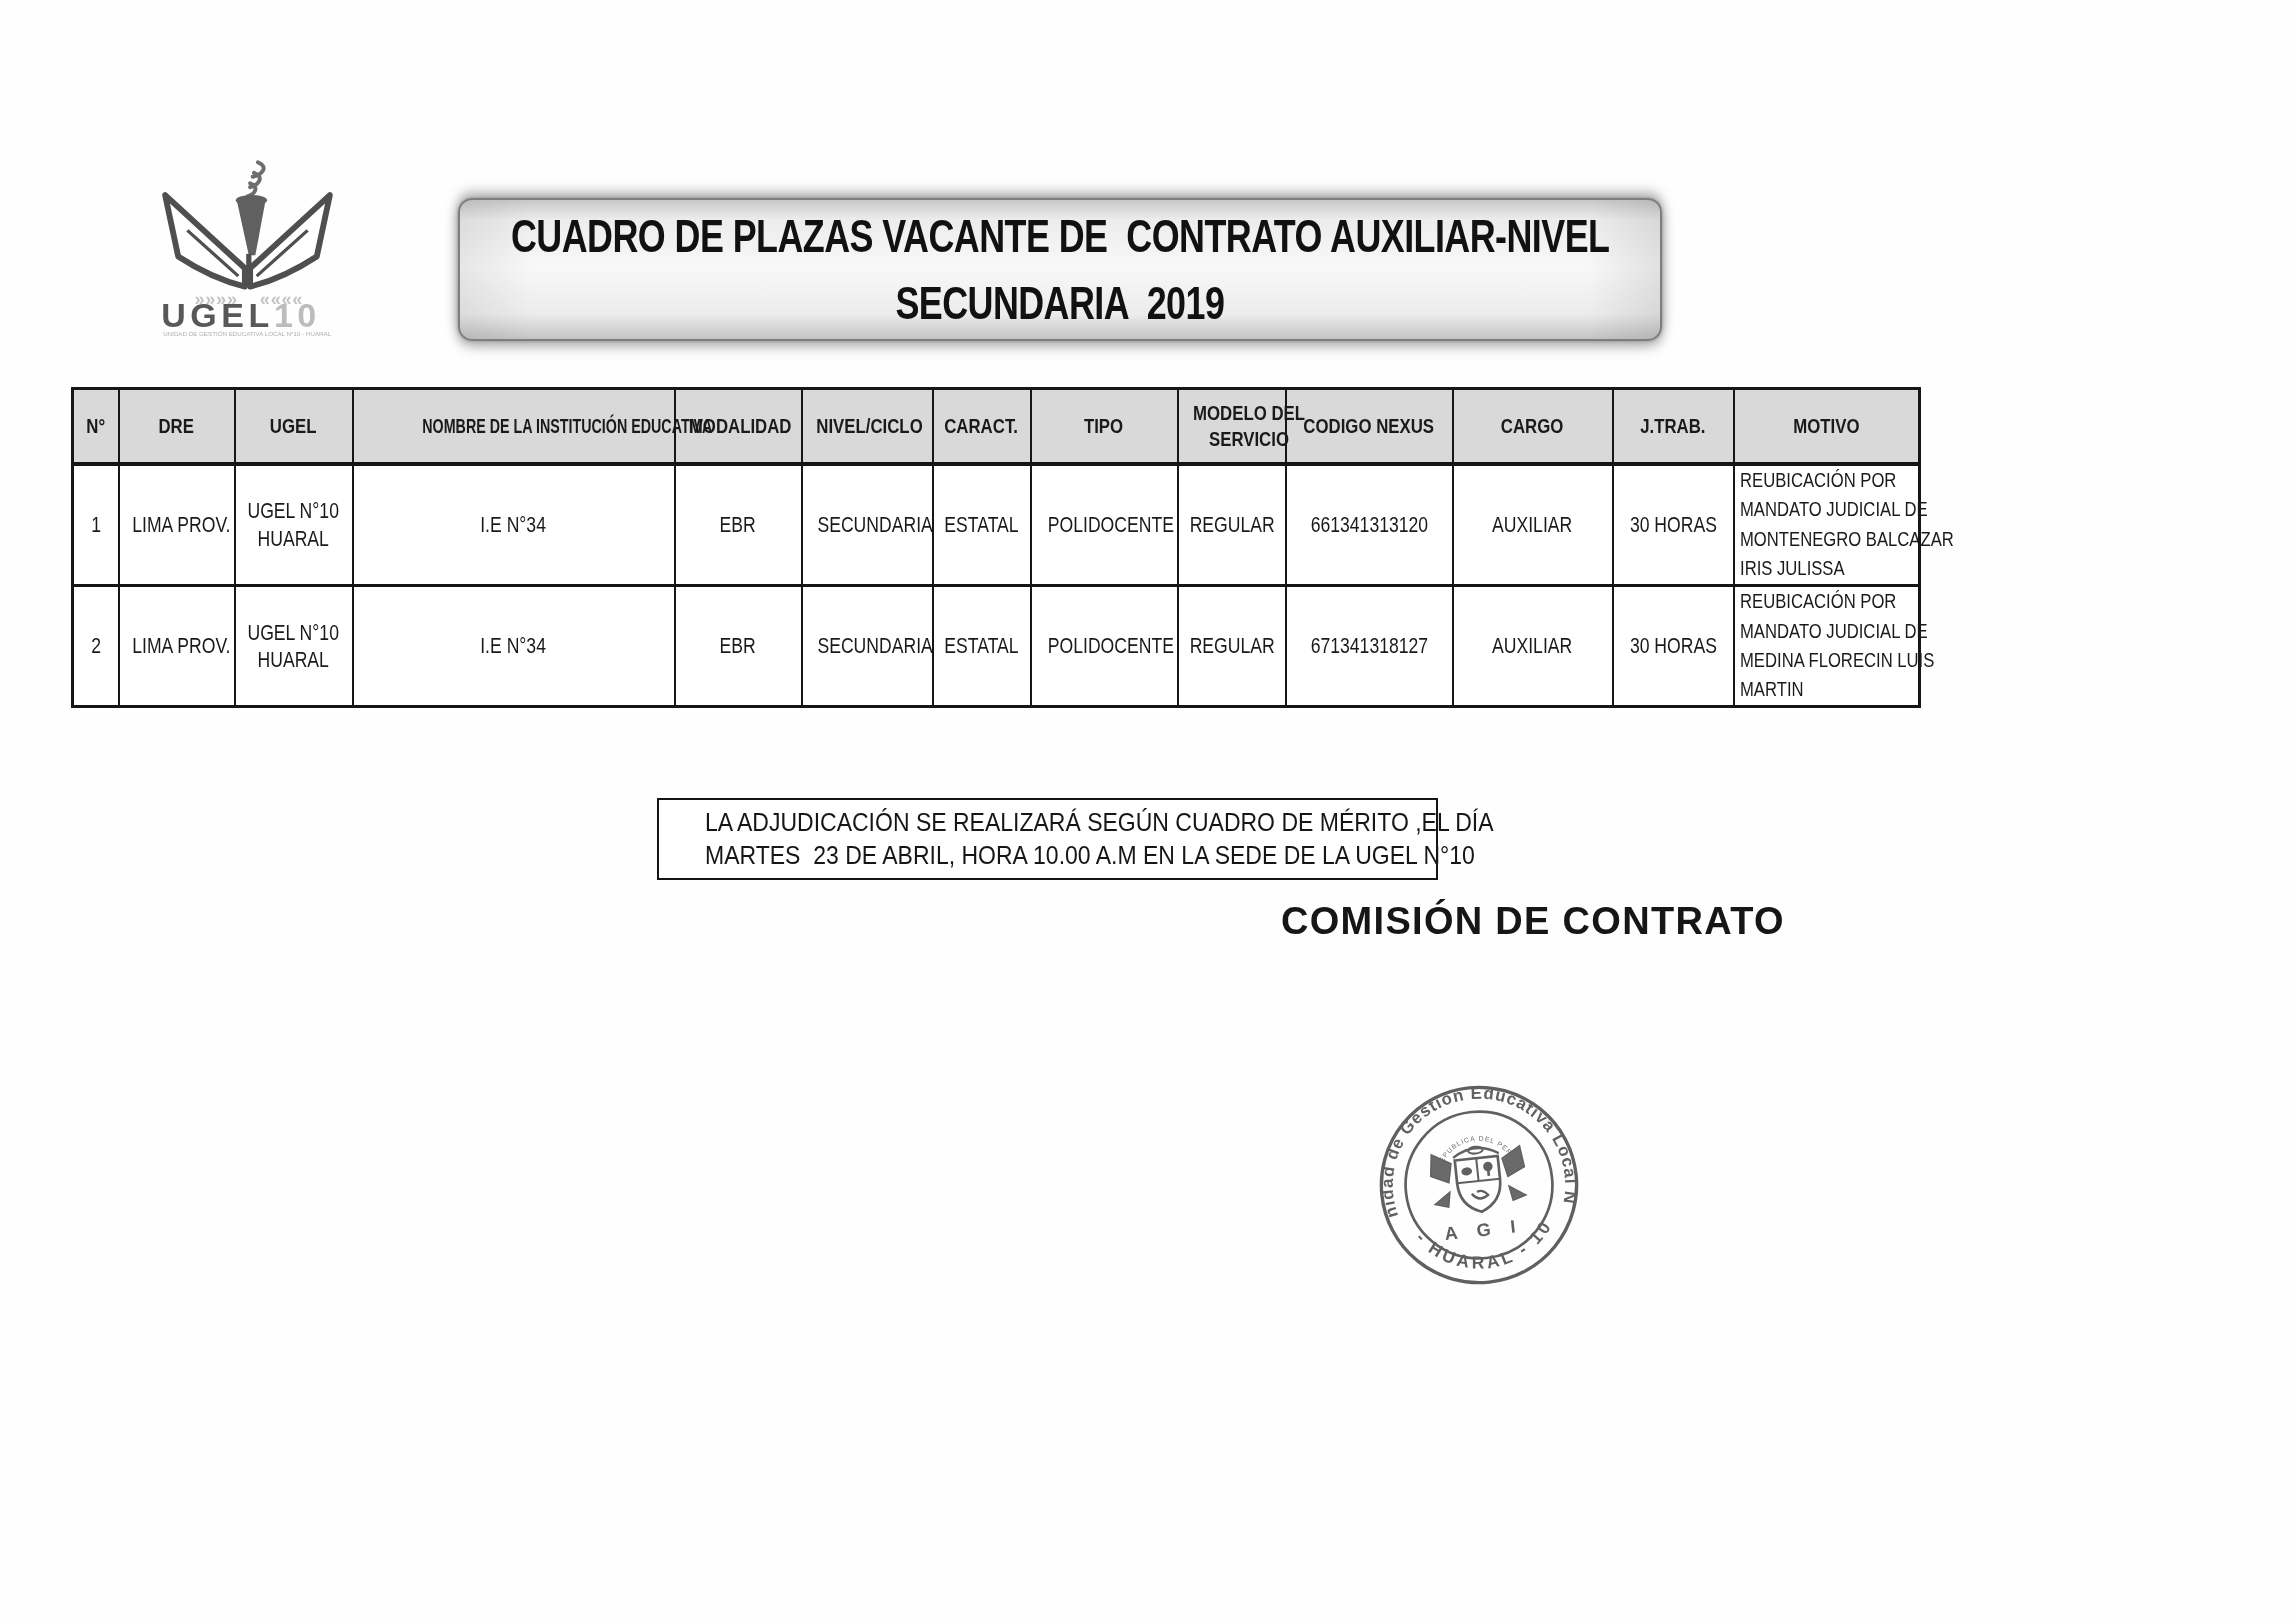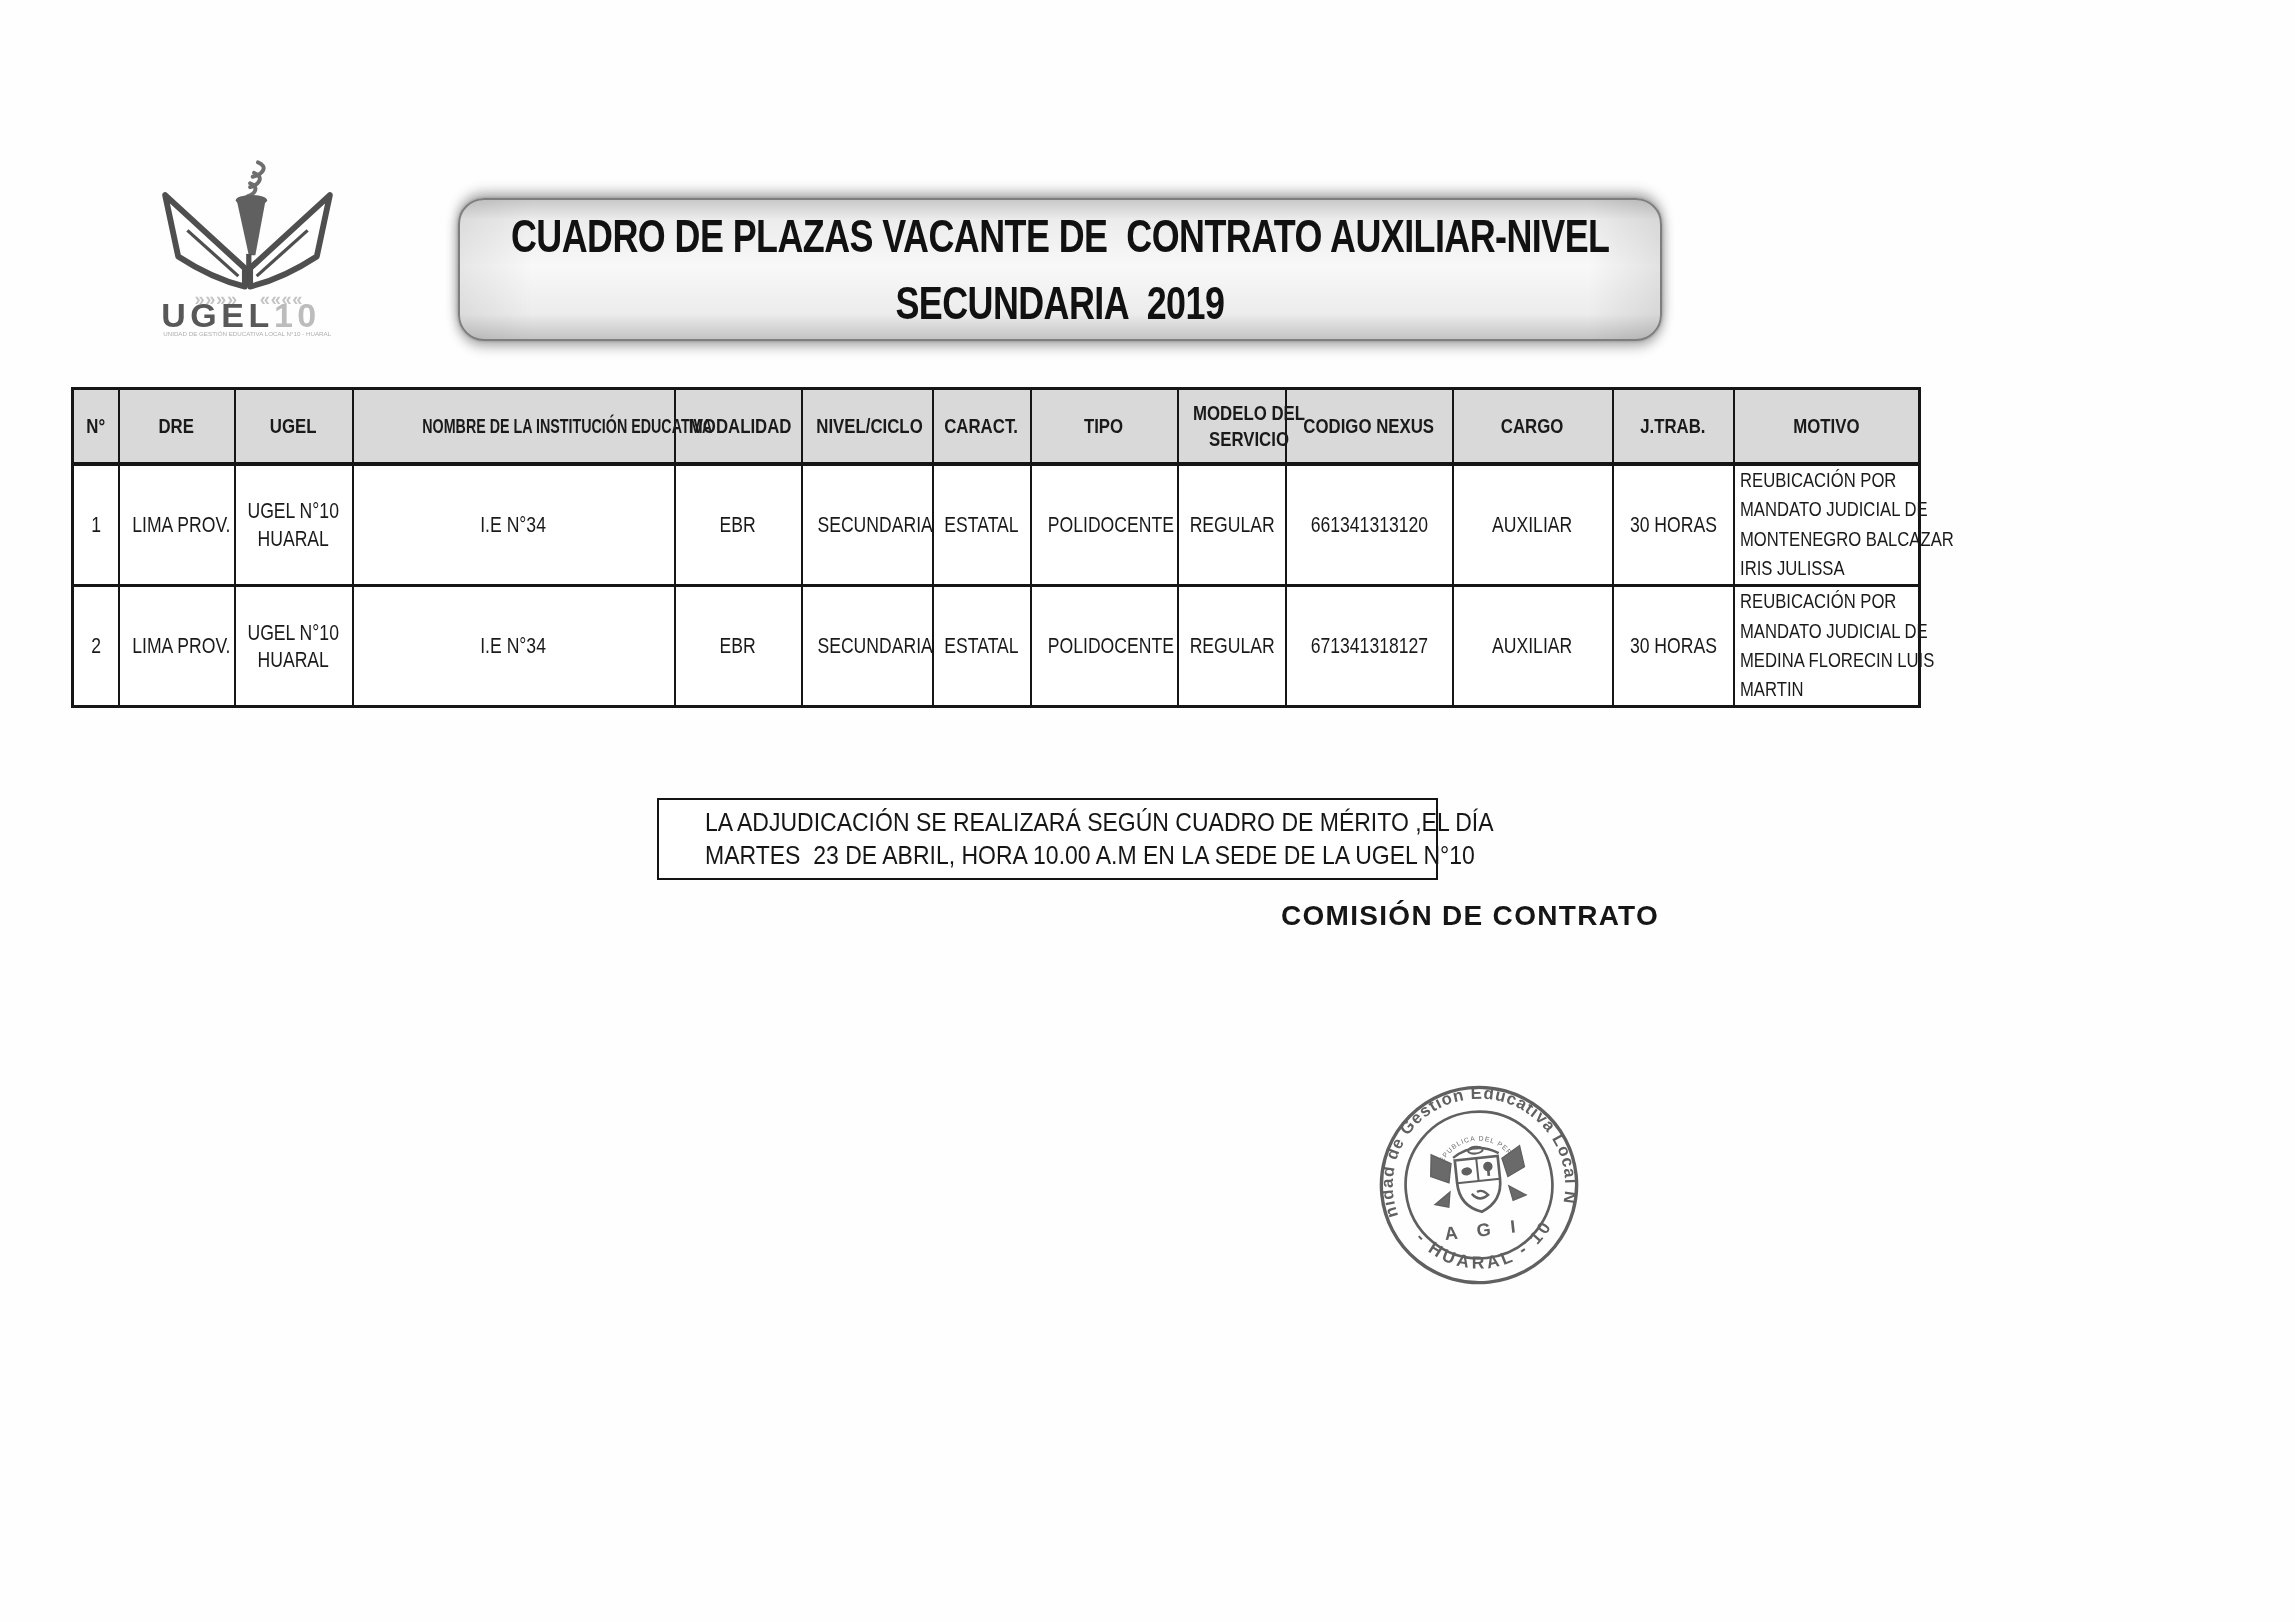--- a/index.html
+++ b/index.html
@@ -8,21 +8,21 @@
     font-family:"Liberation Sans", sans-serif;color:#1a1a1a;
   }
   .page{position:absolute;inset:0;background:#fefefe;}
 
   
   .logo{position:absolute;left:156px;top:157px;width:183px;height:182px;}
 
   
   .title-box{
     position:absolute;left:458px;top:198px;width:1204px;height:143px;
-    border:2px solid #7e7e7e;border-radius:26px;box-sizing:border-box;
+    border:2px solid #7e7e7e;border-radius:14px;box-sizing:border-box;
     background:
       linear-gradient(90deg, rgba(0,0,0,.07), rgba(0,0,0,0) 6%, rgba(0,0,0,0) 94%, rgba(0,0,0,.09)),
       linear-gradient(180deg,#c9c9c9 0,#ececec 14%,#f8f8f8 48%,#ececec 82%,#c4c4c4 100%);
     box-shadow:0 -5.9px 11.8px rgba(70,70,70,.40), 0 5.9px 11.8px rgba(70,70,70,.40), 0 0 2.6px rgba(0,0,0,.25);
     display:flex;flex-direction:column;align-items:center;justify-content:center;gap:21px;
   }
   .title-line{
     display:inline-block;white-space:pre;font-weight:700;font-size:46px;line-height:1;
     letter-spacing:-0.7px;transform:scaleX(.78);transform-origin:center;color:#111;
   }
@@ -46,21 +46,21 @@
   .note-box{
     position:absolute;left:657px;top:798px;width:781px;height:82px;box-sizing:border-box;
     border:2.6px solid #141414;background:#fff;
     display:flex;flex-direction:column;justify-content:center;padding-left:46px;gap:5.2px;
   }
   .note-line{display:inline-block;white-space:pre;font-size:25px;line-height:1.1;
     transform:scaleX(.92);transform-origin:left center;color:#161616;}
 
   
   .signature{
-    position:absolute;left:1281px;top:900px;font-size:28px;font-weight:600;letter-spacing:1.3px;
+    position:absolute;left:1281px;top:900px;font-size:38px;font-weight:600;letter-spacing:1.3px;
     white-space:pre;color:#161616;
   }
 
   
   .stamp{position:absolute;left:1378px;top:1084px;width:202px;height:202px;
     transform:rotate(-6deg);opacity:.9;}
   .stamp text{font-family:"Liberation Sans", sans-serif;}
 </style>
 </head>
 <body>

